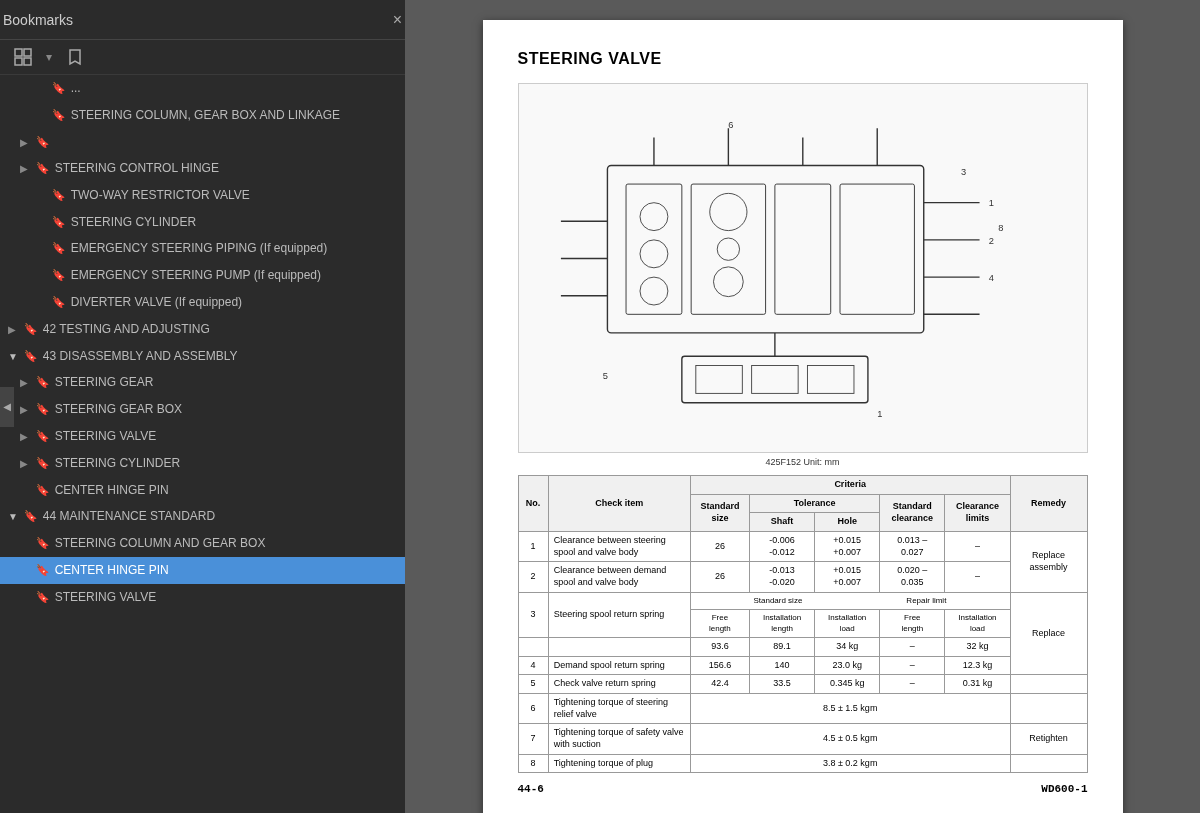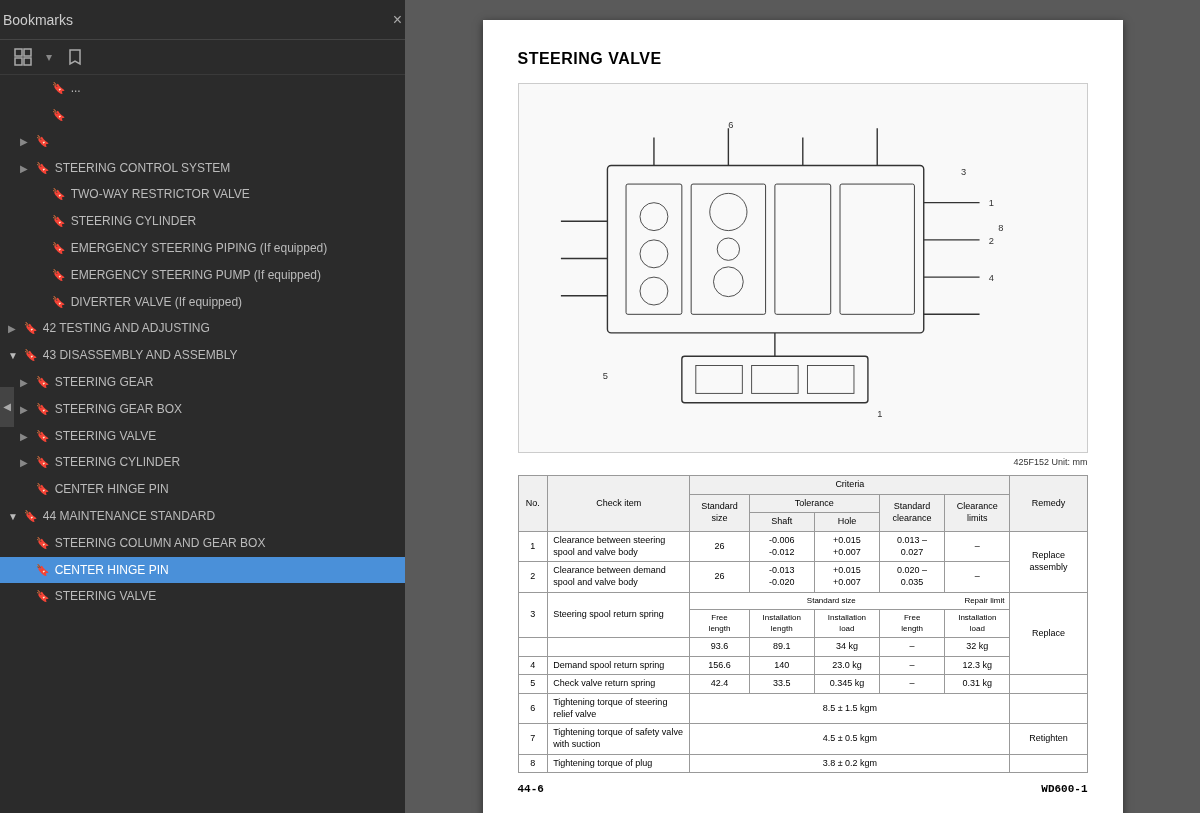--- a/index.html
+++ b/index.html
@@ -203,21 +203,21 @@
       margin-bottom: 4px;
       overflow: hidden;
       background: #f9f9f9;
       display: flex;
       align-items: center;
       justify-content: center;
     }
 
     .diagram-caption {
       font-size: 9px;
-      text-align: right;
+      text-align: center;
       color: #333;
       margin-bottom: 8px;
     }
 
     
     .specs-table {
       width: 100%;
       border-collapse: collapse;
       font-size: 9px;
     }
@@ -225,21 +225,21 @@
     .specs-table th, .specs-table td {
       border: 1px solid #999;
       padding: 3px 5px;
       text-align: center;
       vertical-align: middle;
       line-height: 1.3;
     }
 
     .specs-table th {
       background: #f0f0f0;
-      font-weight: normal;
+      font-weight: bold;
     }
 
     .specs-table td.text-left {
       text-align: left;
     }
 
     .page-footer {
       display: flex;
       justify-content: space-between;
       align-items: center;
@@ -283,31 +283,32 @@
 
     <div class="bookmark-item indent-2">
       <span class="expand-arrow-placeholder"></span>
       <span class="bookmark-icon">🔖</span>
       <span class="bookmark-label">...</span>
     </div>
 
     <div class="bookmark-item indent-2">
       <span class="expand-arrow-placeholder"></span>
       <span class="bookmark-icon">🔖</span>
-    </div>
-
-    <div class="bookmark-item indent-1">
-      <span class="expand-arrow">▶</span>
-      <span class="bookmark-icon">🔖</span>
-    </div>
-
-    <div class="bookmark-item indent-1">
-      <span class="expand-arrow">▶</span>
-      <span class="bookmark-icon">🔖</span>
-      <span class="bookmark-label">STEERING CONTROL SYSTEM</span>
+      <span class="bookmark-label">STEERING COLUMN, GEAR BOX AND LINKAGE</span>
+    </div>
+
+    <div class="bookmark-item indent-1">
+      <span class="expand-arrow">▶</span>
+      <span class="bookmark-icon">🔖</span>
+    </div>
+
+    <div class="bookmark-item indent-1">
+      <span class="expand-arrow">▶</span>
+      <span class="bookmark-icon">🔖</span>
+      <span class="bookmark-label">STEERING CONTROL HINGE</span>
     </div>
 
     <div class="bookmark-item indent-2">
       <span class="expand-arrow-placeholder"></span>
       <span class="bookmark-icon">🔖</span>
       <span class="bookmark-label">TWO-WAY RESTRICTOR VALVE</span>
     </div>
 
     <div class="bookmark-item indent-2">
       <span class="expand-arrow-placeholder"></span>
@@ -500,21 +501,21 @@
             <td>26</td>
             <td>-0.013<br>-0.020</td>
             <td>+0.015<br>+0.007</td>
             <td>0.020 –<br>0.035</td>
             <td>–</td>
           </tr>
 
           <tr>
             <td rowspan="2">3</td>
             <td class="text-left" rowspan="2">Steering spool return spring</td>
-            <td colspan="5" style="font-size:8px; text-align:right; padding-left:9px;">
+            <td colspan="5" style="font-size:8px; text-align:center; padding-left:9px;">
               <span style="display:inline-block;width:48%">Standard size</span>
               <span style="display:inline-block;width:48%">Repair limit</span>
             </td>
             <td rowspan="4">Replace</td>
           </tr>
           <tr>
             <td style="font-size:8px;">Free<br>length</td>
             <td style="font-size:8px;">Installation length</td>
             <td style="font-size:8px;">Installation load</td>
             <td style="font-size:8px;">Free<br>length</td>

